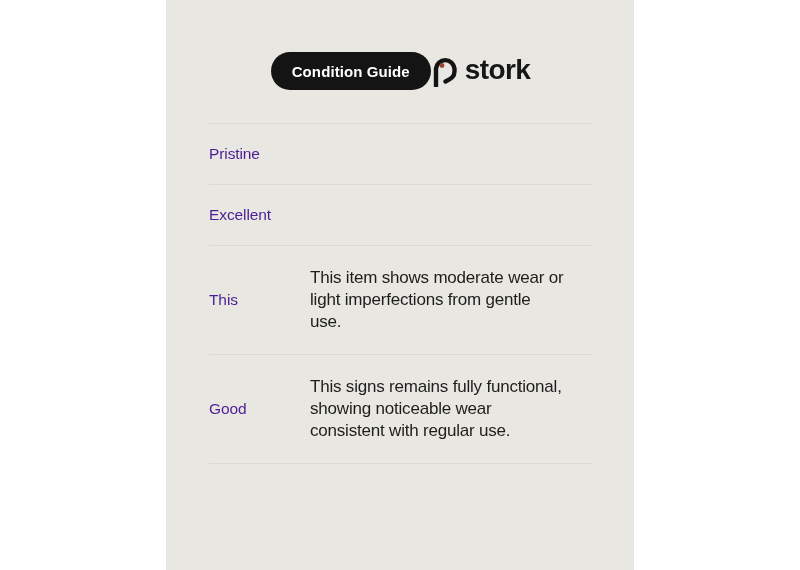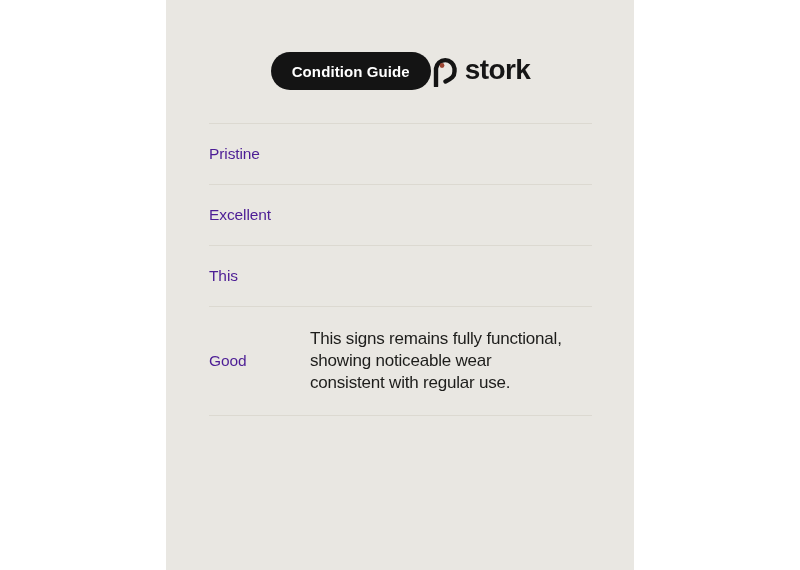--- a/index.html
+++ b/index.html
@@ -117,20 +117,23 @@
       <div class="row">
         <span class="row-label">Pristine</span>
       </div>
 
       <div class="row">
         <span class="row-label">Excellent</span>
       </div>
 
       <div class="row">
         <span class="row-label">This</span>
+        <div class="row-desc">This item shows moderate wear or
+light imperfections from gentle
+use.</div>
       </div>
 
       <div class="row">
         <span class="row-label">Good</span>
         <div class="row-desc">This signs remains fully functional,
 showing noticeable wear
 consistent with regular use.</div>
       </div>
 
     </div>

